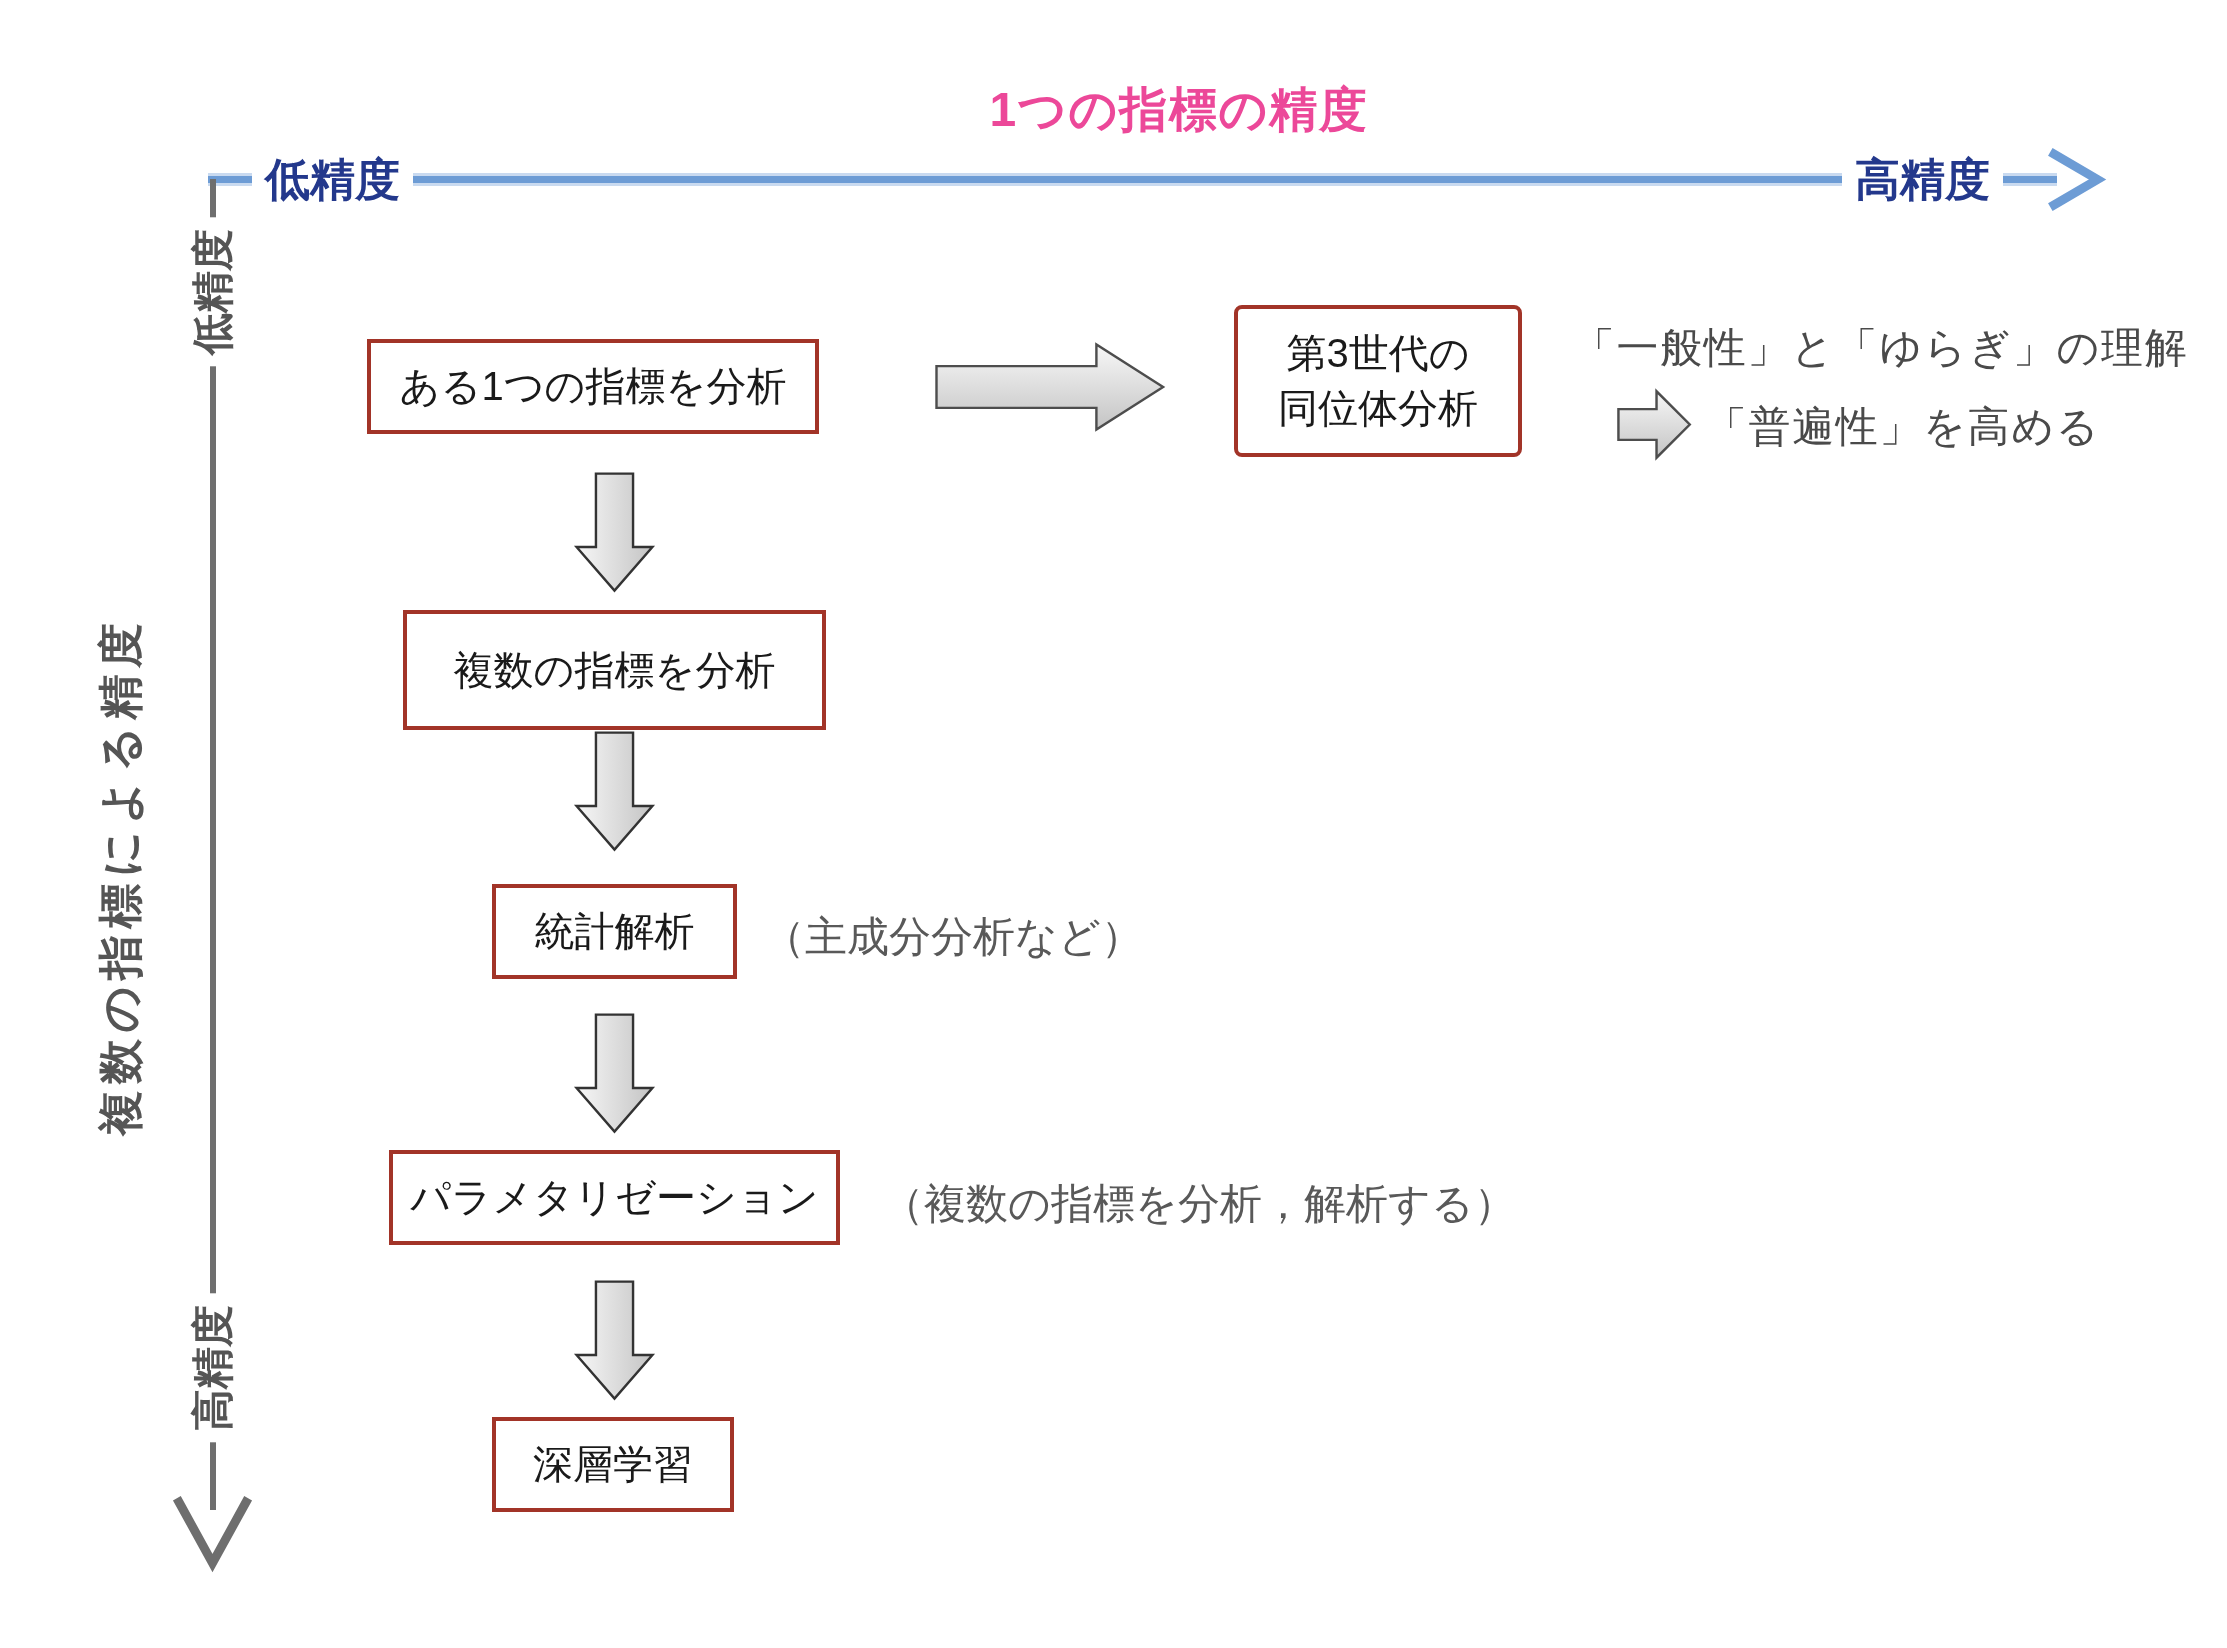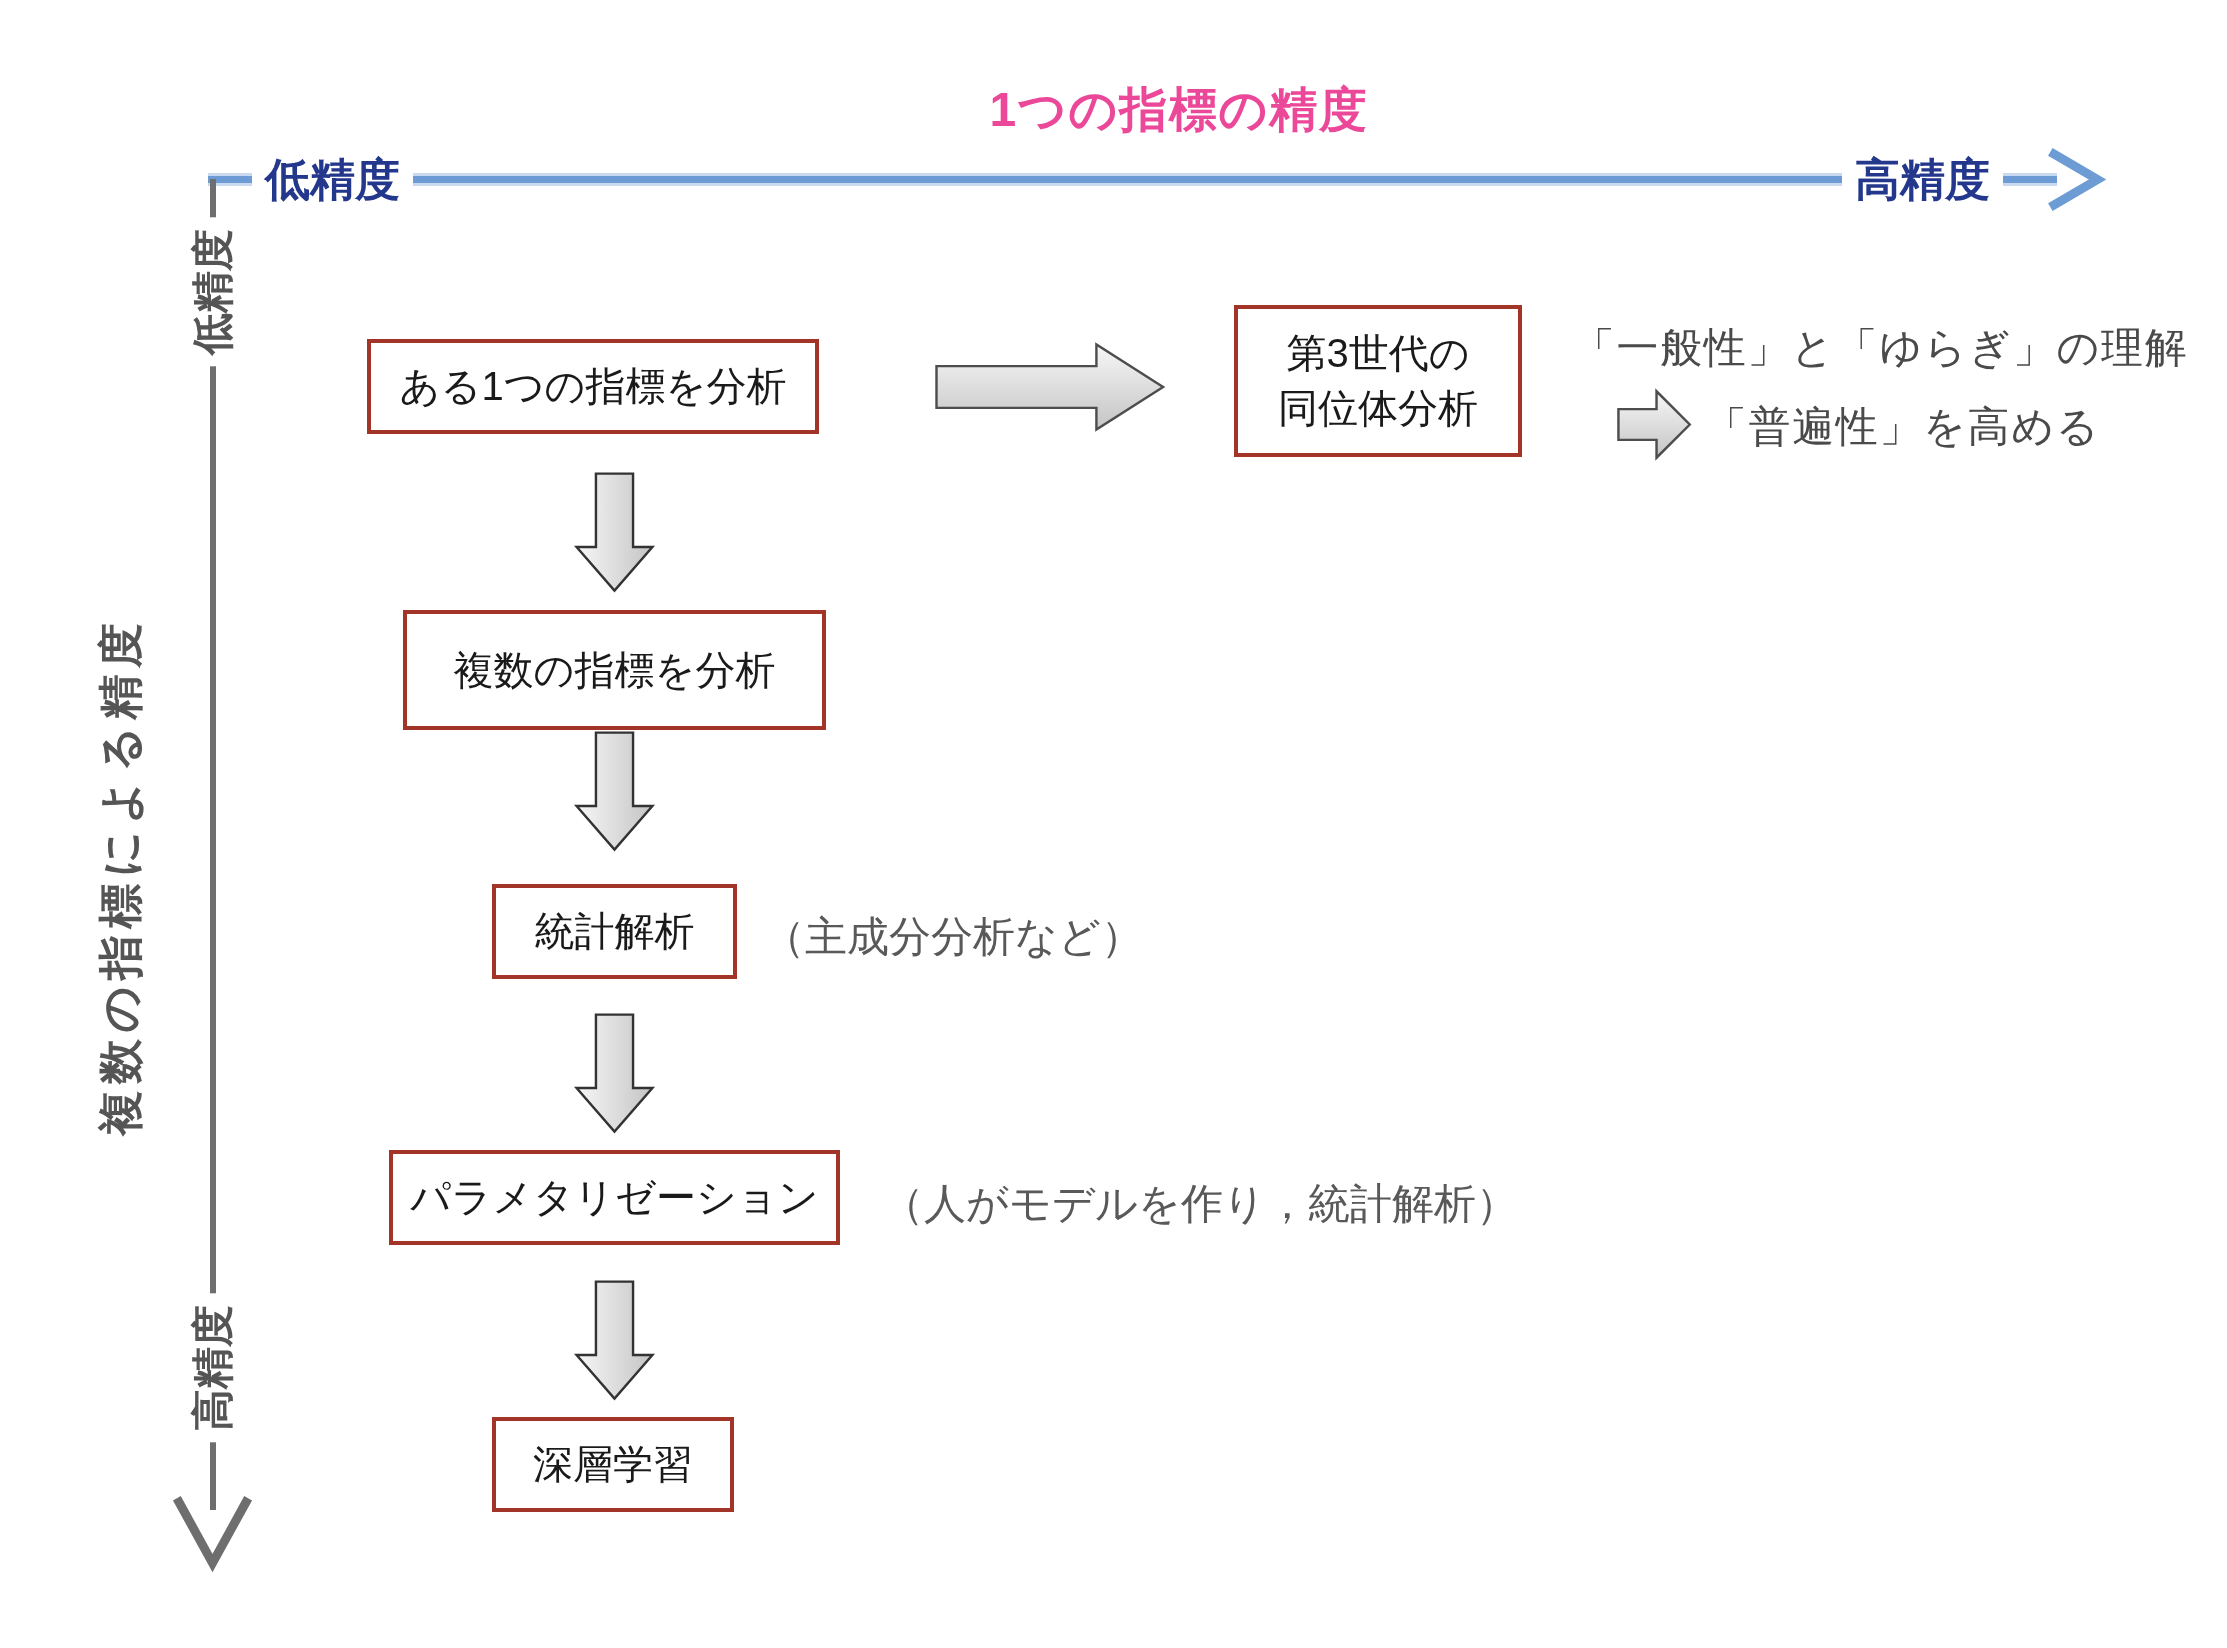--- a/index.html
+++ b/index.html
@@ -94,21 +94,21 @@
   <div class="box" style="left:367px;top:339px;width:452px;height:95px;">ある1つの指標を分析</div>
 
   <div class="box" style="left:403px;top:610px;width:423px;height:120px;">複数の指標を分析</div>
 
   <div class="box" style="left:492px;top:884px;width:245px;height:95px;">統計解析</div>
 
   <div class="box" style="left:389px;top:1150px;width:451px;height:95px;">パラメタリゼーション</div>
 
   <div class="box" style="left:492px;top:1417px;width:242px;height:95px;">深層学習</div>
 
-  <div class="box two-line" style="left:1234px;top:305px;width:288px;height:152px;">
+  <div class="box two-line" style="left:1234px;top:305px;width:288px;height:152px;border-radius:8px;">
     <span>第3世代の</span>
     <span>同位体分析</span>
   </div>
 
   <svg style="left:935px;top:342px;" width="232" height="90" viewBox="0 0 287 112">
     <polygon points="1,30 200,30 200,3 283,56 200,109 200,82 1,82" fill="url(#gradV)" stroke="#4D4D4D" stroke-width="3"></polygon>
   </svg>
 
   <svg style="left:574px;top:472px;" width="81" height="121" viewBox="0 0 100 150">
     <polygon points="27,2 73,2 73,93 97,93 50,147 3,93 27,93" fill="url(#gradH)" stroke="#333333" stroke-width="3"></polygon>
@@ -117,21 +117,21 @@
     <polygon points="27,2 73,2 73,93 97,93 50,147 3,93 27,93" fill="url(#gradH)" stroke="#333333" stroke-width="3"></polygon>
   </svg>
   <svg style="left:574px;top:1013px;" width="81" height="121" viewBox="0 0 100 150">
     <polygon points="27,2 73,2 73,93 97,93 50,147 3,93 27,93" fill="url(#gradH)" stroke="#333333" stroke-width="3"></polygon>
   </svg>
   <svg style="left:574px;top:1280px;" width="81" height="121" viewBox="0 0 100 150">
     <polygon points="27,2 73,2 73,93 97,93 50,147 3,93 27,93" fill="url(#gradH)" stroke="#333333" stroke-width="3"></polygon>
   </svg>
 
   <div class="note" style="left:763px;top:909px;">（主成分分析など）</div>
-  <div class="note" style="left:882px;top:1176px;">（人がモデルを作り，統計解析）</div>
+  <div class="note" style="left:882px;top:1176px;">（複数の指標を分析，解析する）</div>
 
   <div class="side-text" style="left:1573px;top:320px;">「一般性」と「ゆらぎ」の理解</div>
   <svg style="left:1616px;top:388px;" width="77" height="73" viewBox="0 0 95 90">
     <polygon points="3,26 50,26 50,4 91,45 50,86 50,64 3,64" fill="url(#gradV)" stroke="#4D4D4D" stroke-width="3"></polygon>
   </svg>
   <div class="side-text" style="left:1705px;top:399px;text-align:center;">「普遍性」を高める</div>
 
 </div>
 
 

